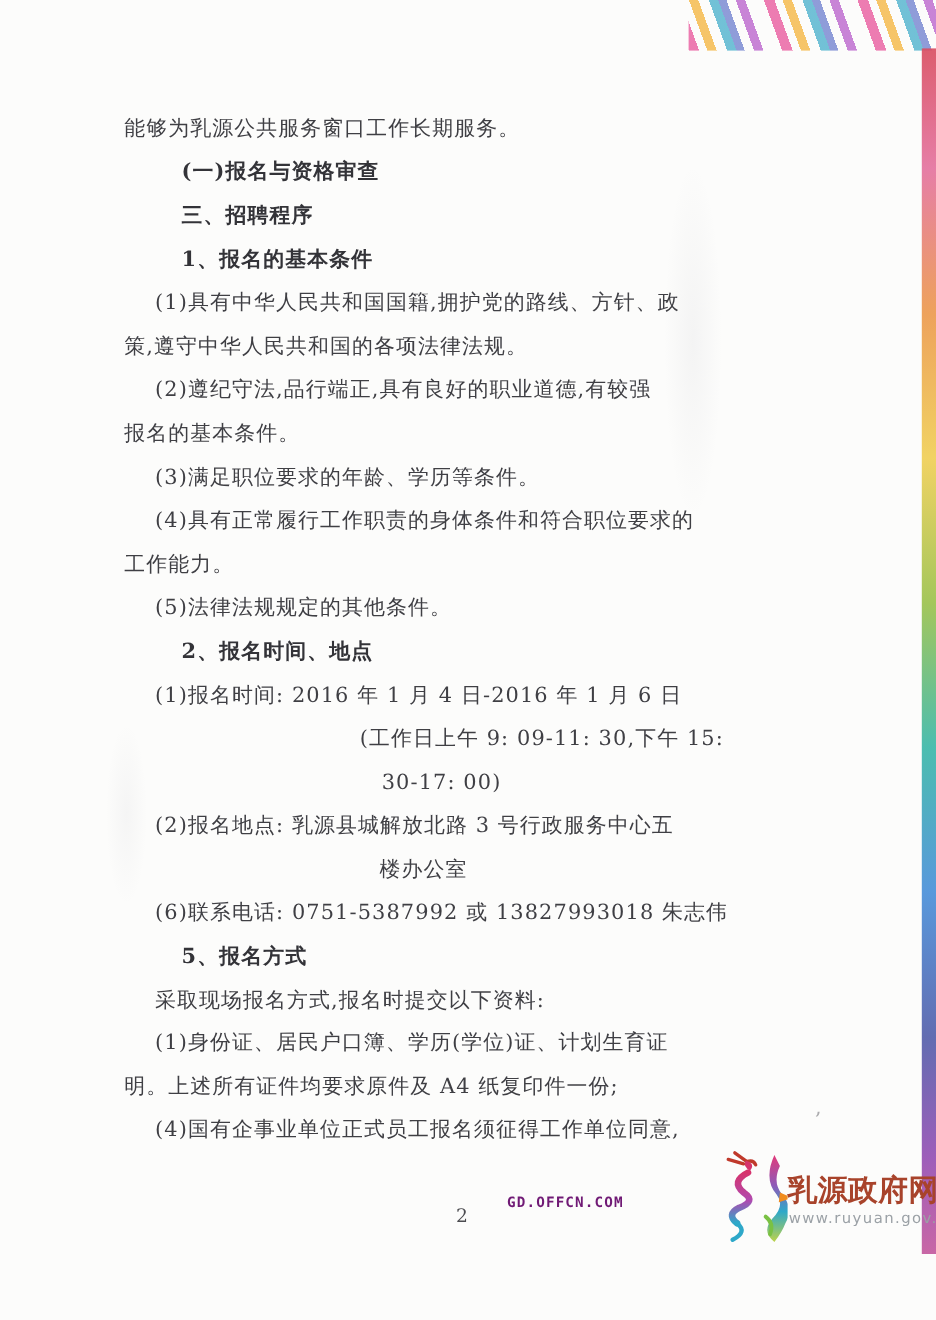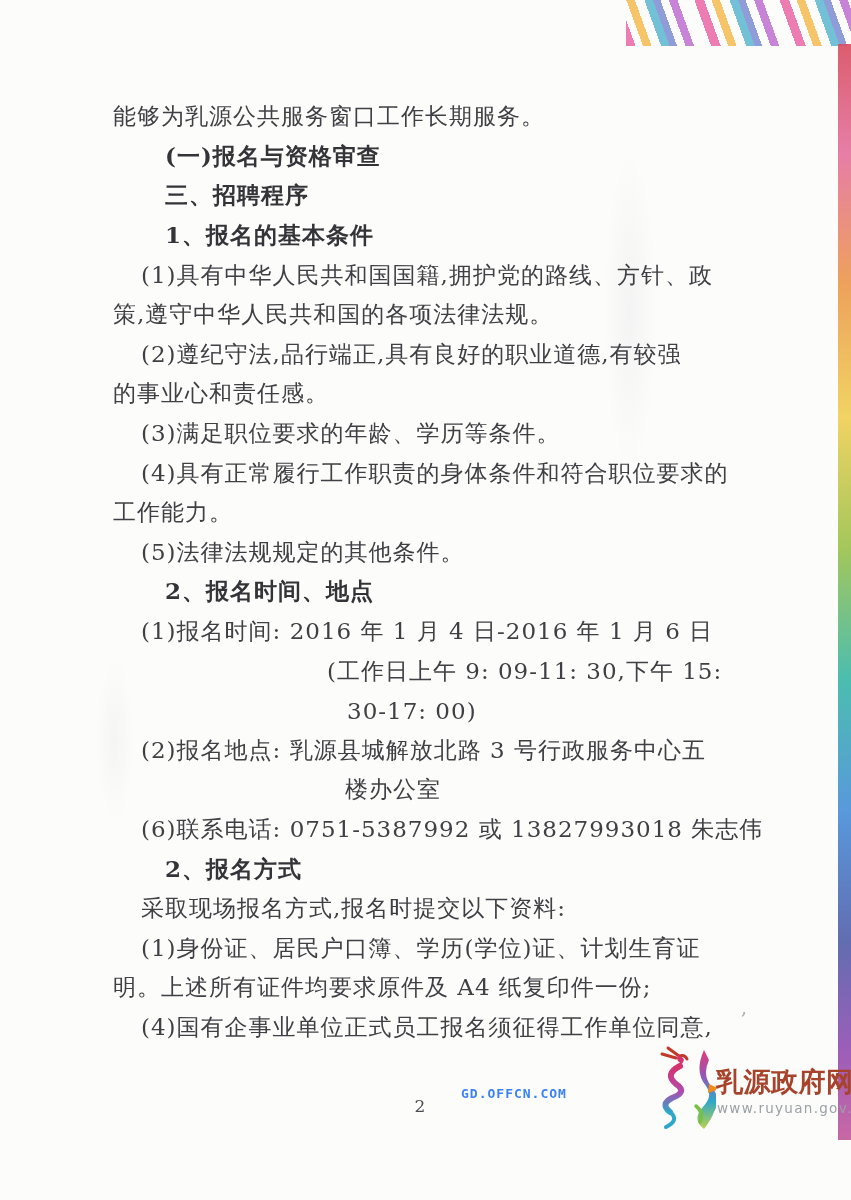--- a/index.html
+++ b/index.html
@@ -5,21 +5,21 @@
   html,body { margin:0; padding:0; background:#ffffff; }
   .page {
     position:relative; width:851px; height:1200px;
     background:#fcfcfb; overflow:hidden;
     font-family:"DejaVu Serif","Liberation Serif",serif;
   }
   
   .doc-body { position:absolute; left:113px; top:97px; width:632px; }
   .line {
     height:39.6px; display:flex; align-items:center;
-    font-size:23px; letter-spacing:1px; color:#3f3f44;
+    font-size:19px; letter-spacing:1px; color:#3f3f44;
     white-space:pre; 
   }
   .line.heading { font-weight:bold; padding-left:52px; color:#333338; }
   .line.first   { padding-left:28px; }
   .line.cont    { padding-left:0; }
   .line.hang1   { padding-left:214px; }
   .line.hang2   { padding-left:234px; }
   .line.hang3   { padding-left:232px; }
   
   .top-stripes {
@@ -45,21 +45,21 @@
     background:radial-gradient(closest-side, rgba(110,110,125,.06), transparent 75%); }
   .smudge.s2 { left:90px;  top:630px; width:50px; height:220px;
     background:radial-gradient(closest-side, rgba(110,110,125,.05), transparent 75%); }
   .artifact-comma { position:absolute; left:741px; top:996px;
     font-size:19px; color:#6a6a70; opacity:.55; }
   
   .page-number { position:absolute; left:409px; top:1096px; width:22px;
     text-align:center; font-size:17px; color:#4c4c50; }
   .offcn-watermark { position:absolute; left:461px; top:1086px;
     font-family:"DejaVu Sans Mono","Liberation Mono",monospace;
-    font-weight:bold; font-size:13px; letter-spacing:1px; color:#3b82f6; }
+    font-weight:bold; font-size:13px; letter-spacing:1px; color:#701a75; }
   
   .site-logo { position:absolute; left:648px; top:1040px; width:203px; height:94px; }
   .dragon { position:absolute; left:6px; top:4px; }
   .logo-name { position:absolute; left:68px; top:24px;
     font-size:27px; font-weight:bold; color:#a8432b; letter-spacing:0.5px;
     font-family:"DejaVu Serif","Liberation Serif",serif; white-space:nowrap; }
   .logo-url { position:absolute; left:69px; top:60px;
     font-size:13.5px; color:#9ba1a6; letter-spacing:1.3px;
     font-family:"DejaVu Sans","Liberation Sans",sans-serif; white-space:nowrap; }
 </style>
@@ -76,33 +76,33 @@
   <div class="smudge s2"></div>
 
   <main class="doc-body">
       <div class="line cont">能够为乳源公共服务窗口工作长期服务。</div>
       <div class="line heading">(一)报名与资格审查</div>
       <div class="line heading">三、招聘程序</div>
       <div class="line heading">1、报名的基本条件</div>
       <div class="line first">(1)具有中华人民共和国国籍,拥护党的路线、方针、政</div>
       <div class="line cont">策,遵守中华人民共和国的各项法律法规。</div>
       <div class="line first">(2)遵纪守法,品行端正,具有良好的职业道德,有较强</div>
-      <div class="line cont">的事业心和责任感。</div>
+      <div class="line cont">报名的基本条件。</div>
       <div class="line first">(3)满足职位要求的年龄、学历等条件。</div>
       <div class="line first">(4)具有正常履行工作职责的身体条件和符合职位要求的</div>
       <div class="line cont">工作能力。</div>
       <div class="line first">(5)法律法规规定的其他条件。</div>
       <div class="line heading">2、报名时间、地点</div>
       <div class="line first">(1)报名时间: 2016 年 1 月 4 日-2016 年 1 月 6 日</div>
       <div class="line hang1">(工作日上午 9: 09-11: 30,下午 15:</div>
       <div class="line hang2">30-17: 00)</div>
       <div class="line first">(2)报名地点: 乳源县城解放北路 3 号行政服务中心五</div>
       <div class="line hang3">楼办公室</div>
       <div class="line first">(6)联系电话: 0751-5387992 或 13827993018 朱志伟</div>
-      <div class="line heading">2、报名方式</div>
+      <div class="line heading">5、报名方式</div>
       <div class="line first">采取现场报名方式,报名时提交以下资料:</div>
       <div class="line first">(1)身份证、居民户口簿、学历(学位)证、计划生育证</div>
       <div class="line cont">明。上述所有证件均要求原件及 A4 纸复印件一份;</div>
       <div class="line first">(4)国有企事业单位正式员工报名须征得工作单位同意,</div>
     </main>
 
   <div class="artifact-comma">,</div>
 
   <div class="page-number">2</div>
   <div class="offcn-watermark">GD.OFFCN.COM</div>

